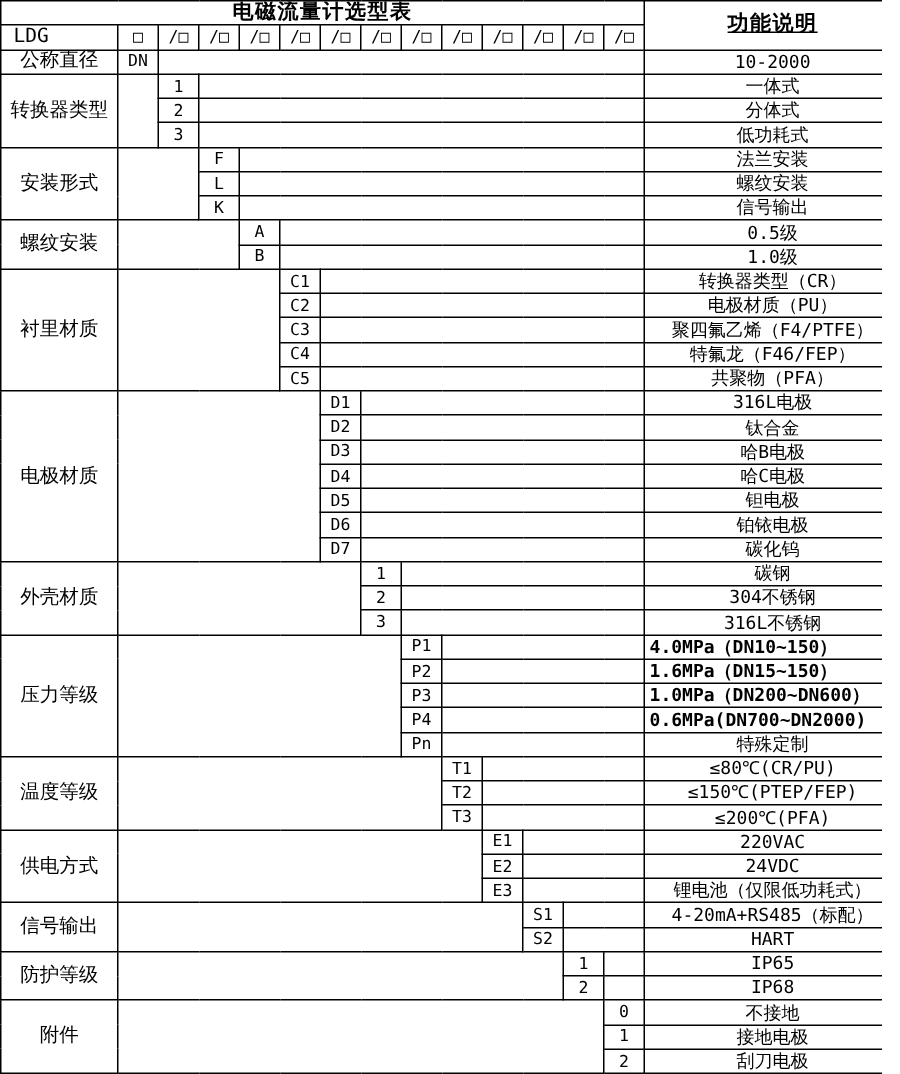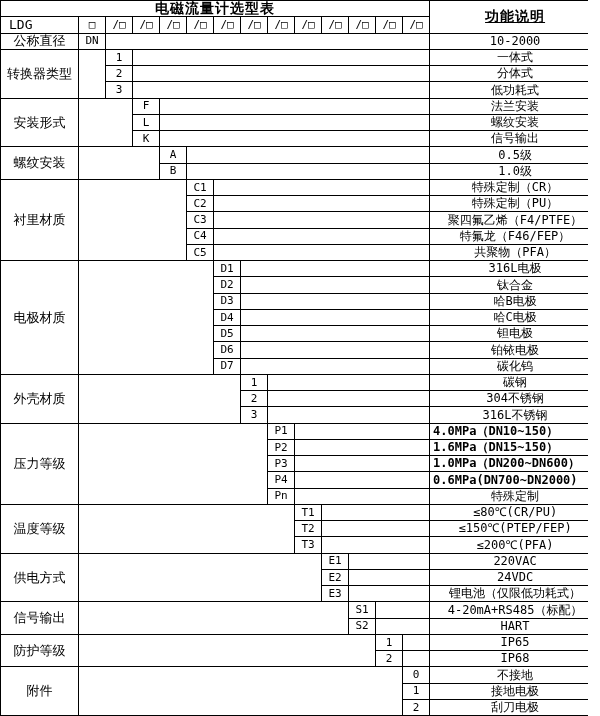--- a/index.html
+++ b/index.html
@@ -112,26 +112,26 @@
         <tr>
           <td class="code">B</td>
           <td class="rfill" colspan="9"></td>
           <td class="desc">1.0级</td>
         </tr>
         <tr>
           <td class="label" rowspan="5">衬里材质</td>
           <td class="filler" colspan="4" rowspan="5"></td>
           <td class="code">C1</td>
           <td class="rfill" colspan="8"></td>
-          <td class="desc">特殊定制（CR）</td>
+          <td class="desc">转换器类型（CR）</td>
         </tr>
         <tr>
           <td class="code">C2</td>
           <td class="rfill" colspan="8"></td>
-          <td class="desc">特殊定制（PU）</td>
+          <td class="desc">电极材质（PU）</td>
         </tr>
         <tr>
           <td class="code">C3</td>
           <td class="rfill" colspan="8"></td>
           <td class="desc">聚四氟乙烯（F4/PTFE）</td>
         </tr>
         <tr>
           <td class="code">C4</td>
           <td class="rfill" colspan="8"></td>
           <td class="desc">特氟龙（F46/FEP）</td>

